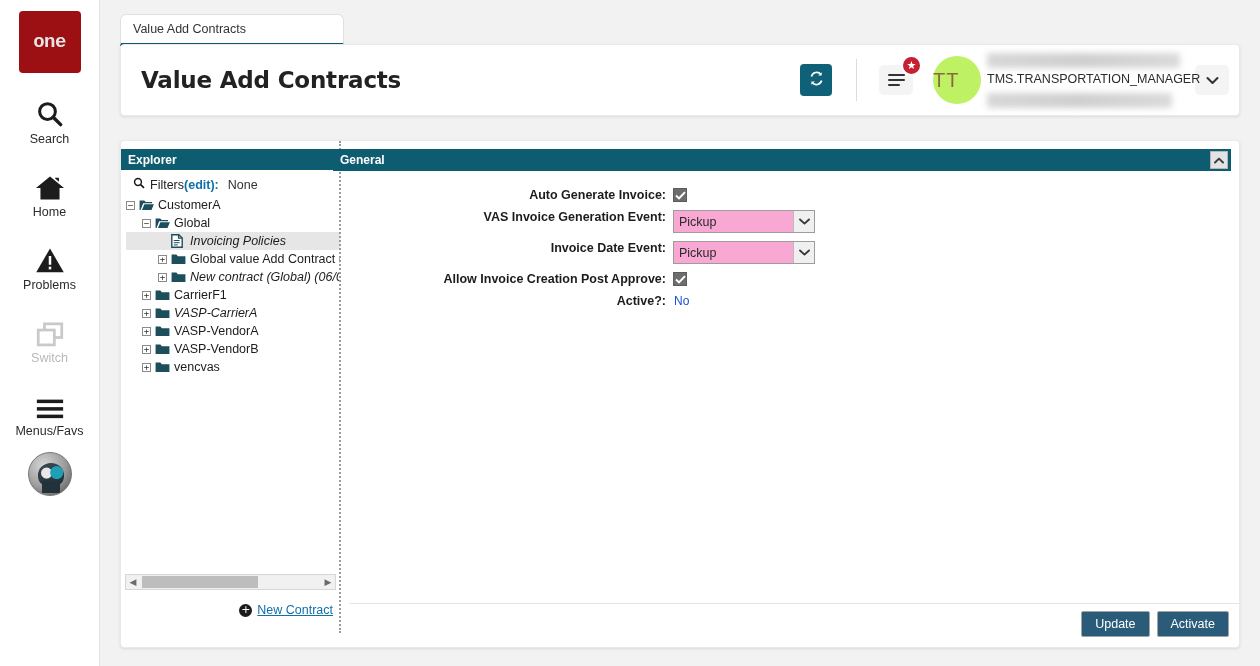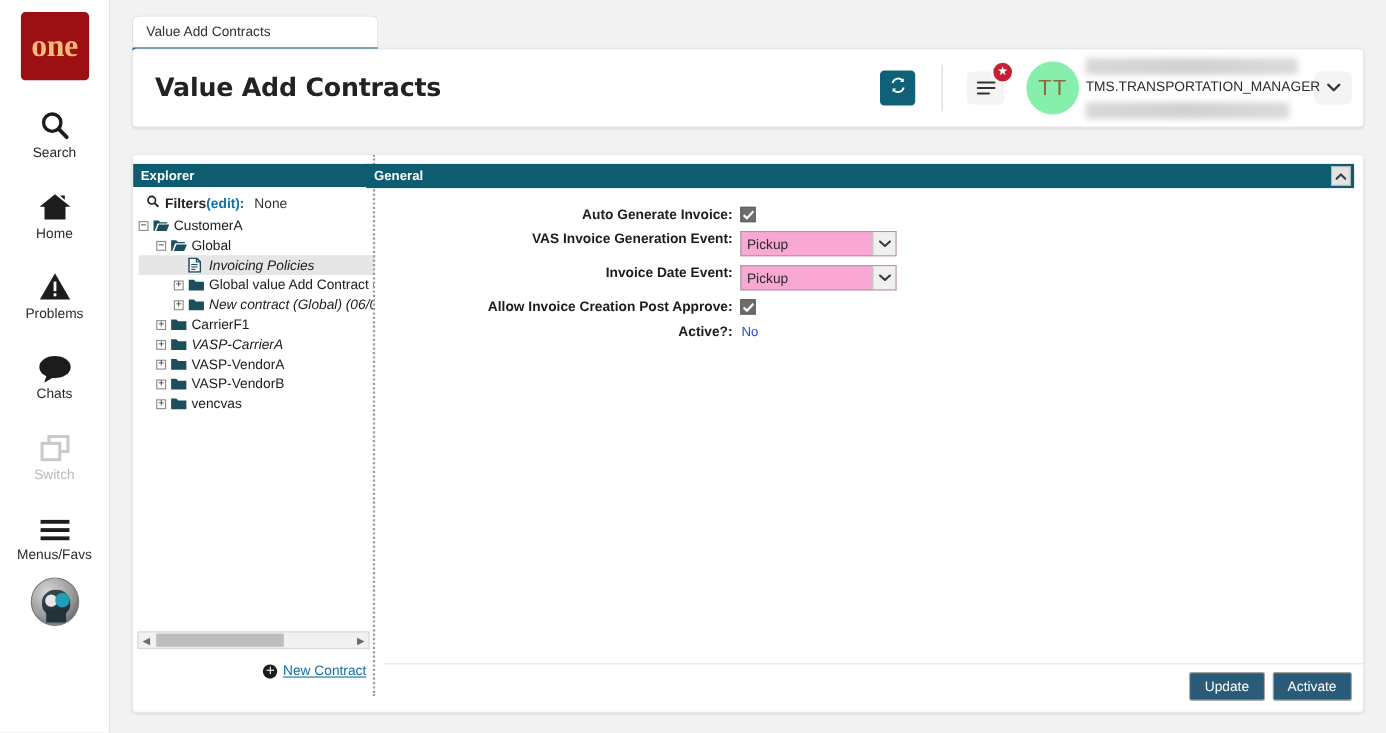--- a/index.html
+++ b/index.html
@@ -16,22 +16,22 @@
   .rail {
     position: absolute; left: 0; top: 0; width: 100px; height: 666px;
     background: #ffffff; border-right: 1px solid #e3e3e3;
     display: flex; flex-direction: column; align-items: center;
   }
   .logo {
     width: 62px; height: 62px; margin-top: 11px; background: #9c0f12;
     border-radius: 4px; display: flex; align-items: center; justify-content: center;
   }
   .logo span {
-    color: #fdba74; font-size: 29px; font-weight: 700; letter-spacing: -0.5px;
-    font-family: Liberation Serif, serif; line-height: 1;
+    color: #e5e5e5; font-size: 19px; font-weight: 700; letter-spacing: -0.5px;
+    font-family: Liberation Mono, monospace; line-height: 1;
   }
   .rail-item {
     width: 100px; margin-top: 22px;
     display: flex; flex-direction: column; align-items: center; cursor: pointer;
   }
   .rail-item .ic { height: 34px; display: flex; align-items: flex-end; justify-content: center; }
   .rail-item .lbl { font-size: 12.5px; color: #2b2b2b; margin-top: 3px; }
   .rail-item.disabled .lbl { color: #b9b9b9; }
   .rail-avatar {
     width: 44px; height: 44px; border-radius: 50%;
@@ -85,22 +85,22 @@
   .menu-btn .bars { width: 17px; }
   .menu-btn .bars i { display: block; height: 2.6px; background: #333; margin: 2.6px 0; border-radius: 1px; }
   .menu-btn .bars i:nth-child(3) { width: 72%; }
   .star-badge {
     position: absolute; right: -9px; top: -10px; width: 21px; height: 21px;
     background: #c62033; border-radius: 50%; border: 2px solid #fff;
     display: flex; align-items: center; justify-content: center;
     color: #fff; font-size: 11px; line-height: 1;
   }
   .avatar-circle {
-    width: 48px; height: 48px; border-radius: 50%; background: #86efac;
-    margin-left: 20px; display: flex; align-items: center; justify-content: center;
+    width: 48px; height: 48px; border-radius: 50%; background: #bef264;
+    margin-left: 20px; display: flex; align-items: center; 
     font-size: 20px; color: #8a6a3c; letter-spacing: 1px; cursor: pointer;
   }
   .user-block { position: relative; margin-left: 6px; width: 200px; height: 54px; }
   .blur-bar { position: absolute; height: 15px; border-radius: 2px;
     background: linear-gradient(90deg,#d7d7d7,#cfcfcf,#dadada); filter: blur(3px); }
   .blur-top { left: 0; top: 0; width: 193px; }
   .blur-bot { left: 0; top: 40px; width: 185px; }
   .user-name {
     position: absolute; left: 0; top: 19px; font-size: 12.5px; color: #2b2b2b;
     white-space: nowrap; font-family: "Liberation Sans", sans-serif;
@@ -120,21 +120,21 @@
   
   .explorer { position: absolute; left: 0; top: 8px; width: 219px; height: 492px; }
   .exp-head {
     height: 21px; background: #0d5c70; color: #fff; font-size: 12px; font-weight: 700;
     display: flex; align-items: center; padding-left: 7px;
   }
   .exp-body { height: 420px; background: #fff; position: relative; overflow: hidden; }
   .filters-row {
     display: flex; align-items: center; padding: 7px 0 4px 12px; font-size: 12.5px; color: #222;
   }
-  .filters-row .fl-label { font-weight: 700; margin-left: 5px; }
+  .filters-row .fl-label { font-weight: 400; margin-left: 5px; }
   .filters-row .fl-edit { color: #1170a8; font-weight: 700; cursor: pointer; }
   .filters-row .fl-val { margin-left: 9px; color: #333; }
 
   .tree { padding-left: 5px; font-size: 12.5px; color: #1c1c1c; }
   .tnode { display: flex; align-items: center; height: 18px; white-space: nowrap; cursor: pointer; }
   .tnode.sel { background: #e6e6e6; }
   .toggle {
     width: 9px; height: 9px; border: 1px solid #8a8a8a; background: #fff;
     display: inline-flex; align-items: center; justify-content: center;
     font-size: 9px; line-height: 1; color: #333; margin-right: 4px; flex: none;
@@ -246,29 +246,20 @@
         <svg width="30" height="28" viewBox="0 0 24 22">
             <path d="M12 1 L23 20 L1 20 Z" fill="#1c1c1c"></path>
             <rect x="11" y="7" width="2" height="7" fill="#fff"></rect>
             <rect x="11" y="15.5" width="2" height="2.2" fill="#fff"></rect>
           </svg>
       </div>
       <div class="lbl">Problems</div>
     </div>
 
 
-    <div class="rail-item">
-      <div class="ic">
-        <svg width="32" height="26" viewBox="0 0 26 21">
-            <ellipse cx="13" cy="9.4" rx="11.6" ry="8.2" fill="#1c1c1c"></ellipse>
-            <path d="M7 15 L5 21 L12 17 Z" fill="#1c1c1c"></path>
-          </svg>
-      </div>
-      <div class="lbl">Chats</div>
-    </div>
 
     <div class="rail-item disabled">
       <div class="ic">
         <svg width="30" height="26" viewBox="0 0 24 21">
             <rect x="7.5" y="1.5" width="14" height="11" fill="none" stroke="#c9c9c9" stroke-width="2.2"></rect>
             <rect x="2.5" y="6.5" width="13" height="12" fill="#fff" stroke="#c9c9c9" stroke-width="2.2"></rect>
           </svg>
       </div>
       <div class="lbl">Switch</div>
     </div>

